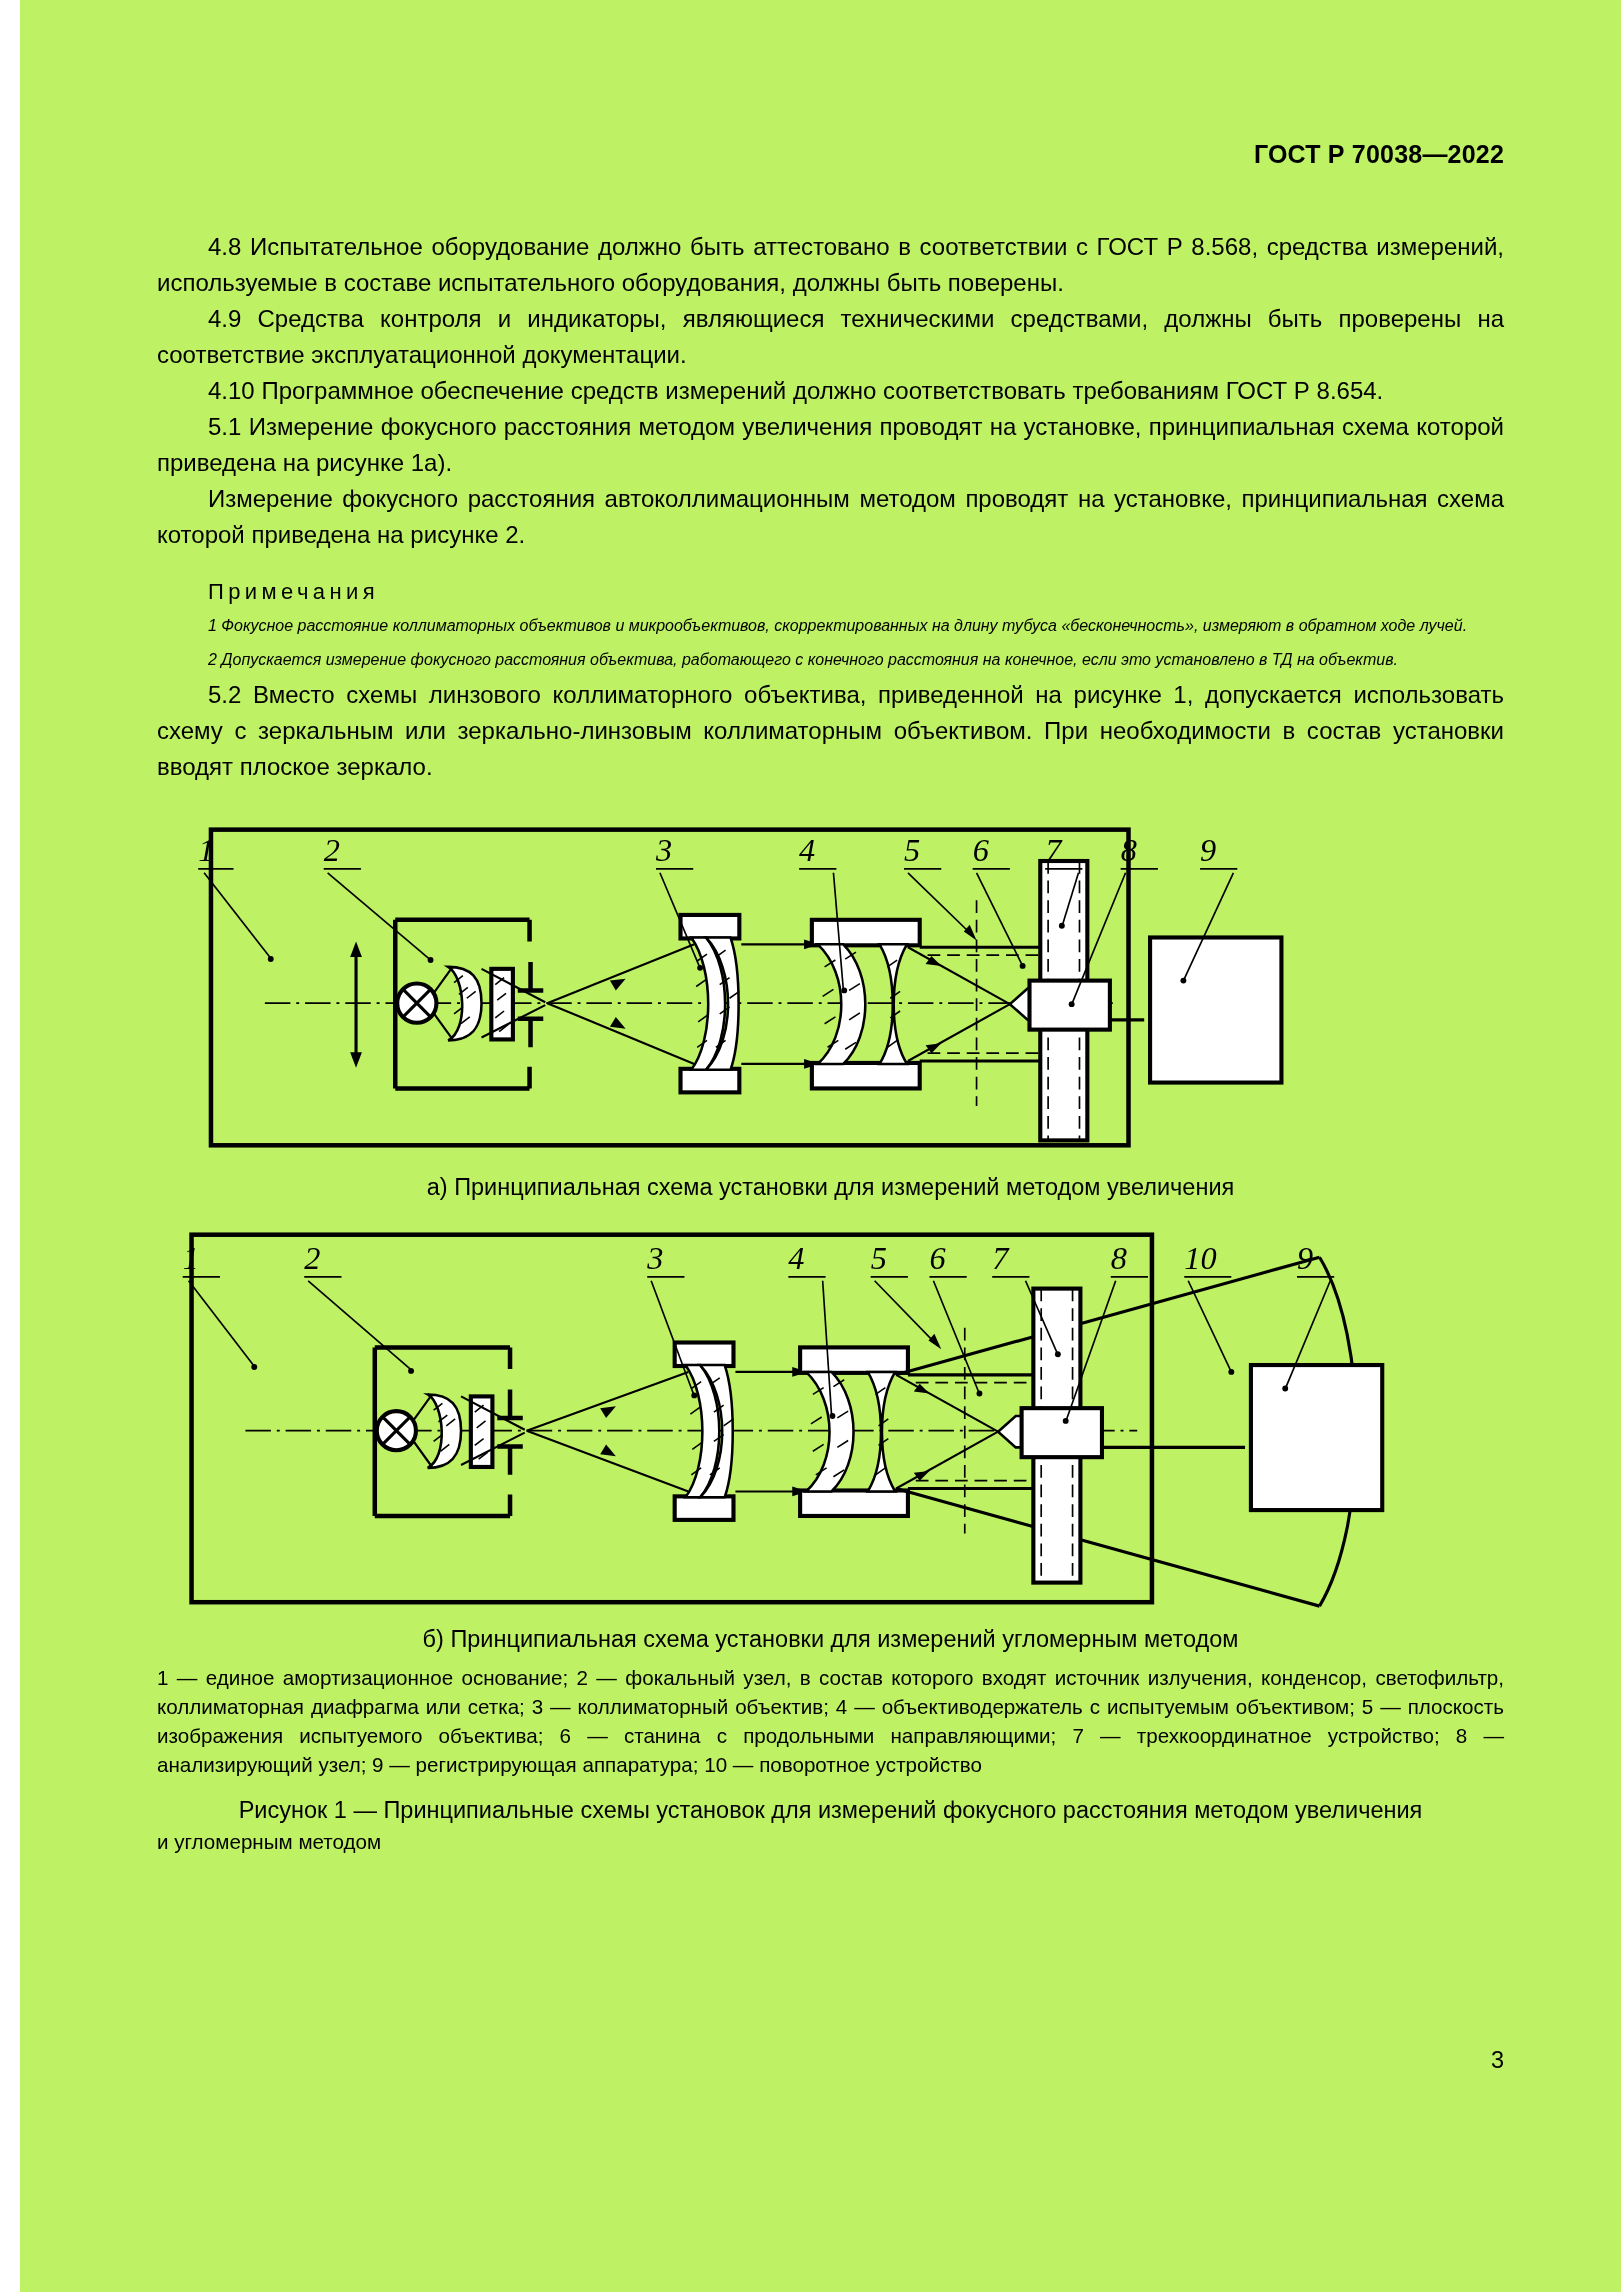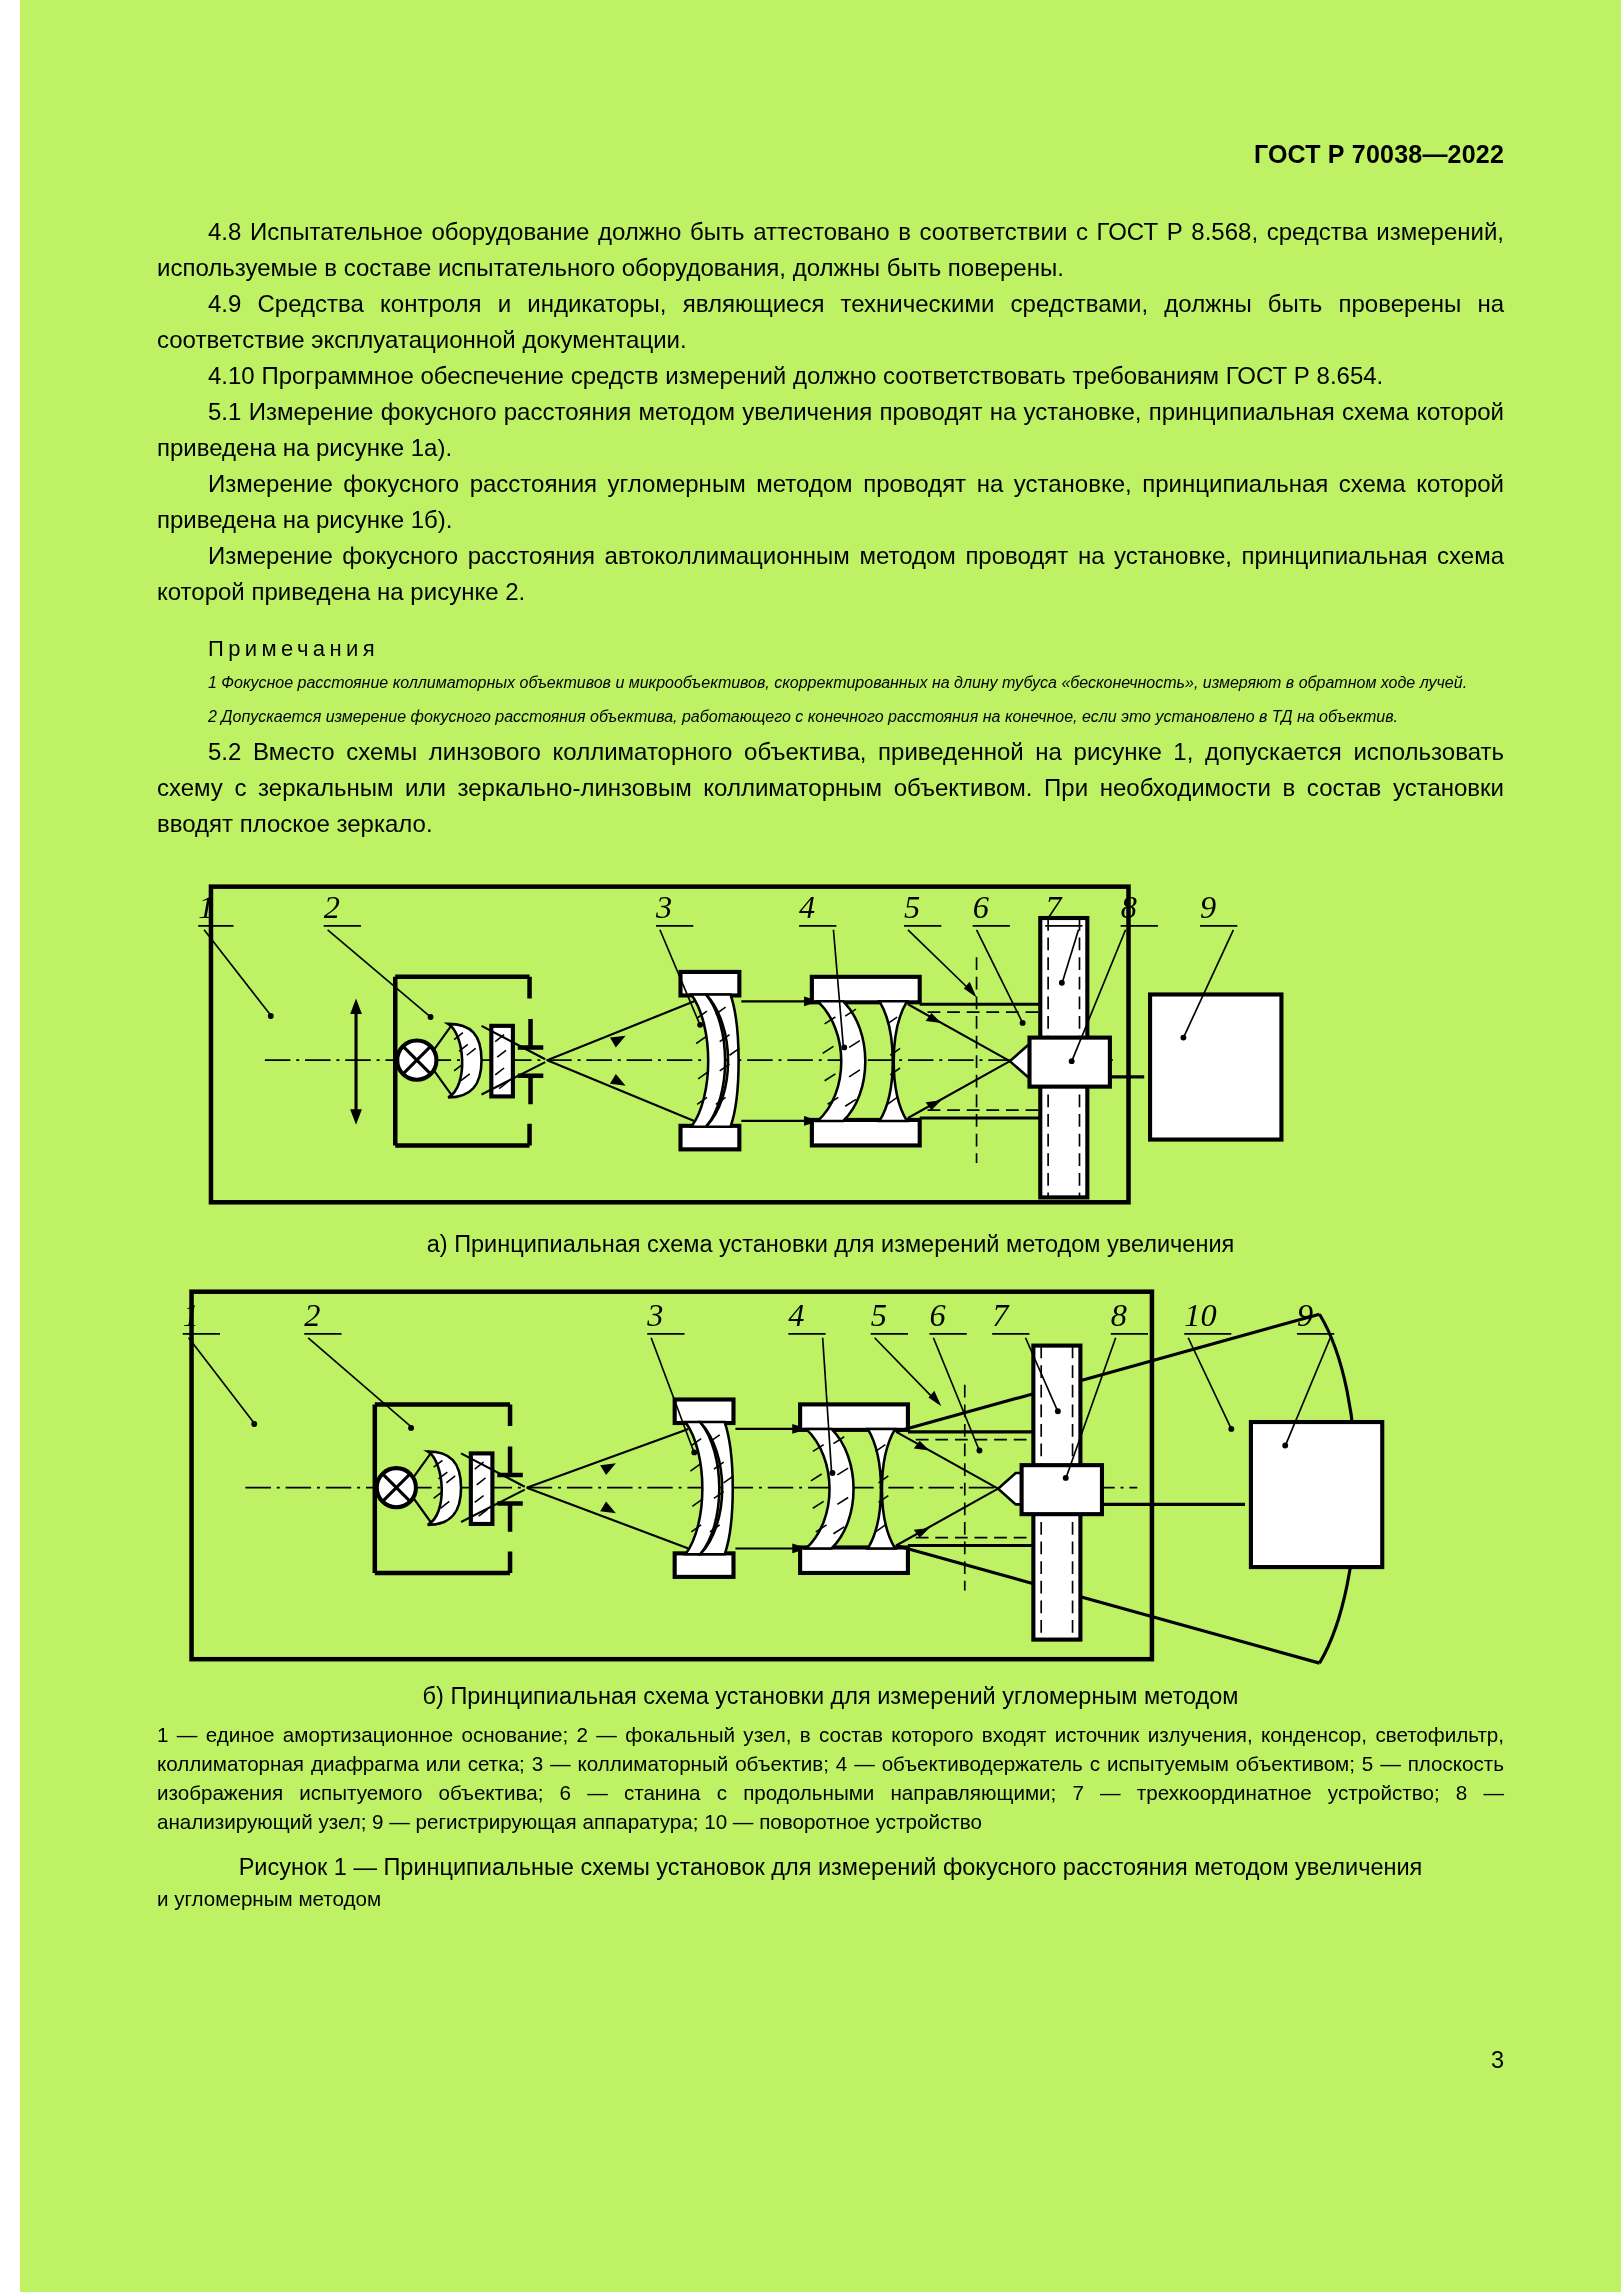--- a/index.html
+++ b/index.html
@@ -24,21 +24,21 @@
     top: 140px;
     right: 137px;
     font-size: 25px;
     font-weight: bold;
     letter-spacing: 0.2px;
     white-space: nowrap;
   }
   .content {
     position: absolute;
     left: 137px;
-    top: 214px;
+    top: 229px;
     width: 1347px;
   }
   p.body {
     margin: 0;
     font-size: 24px;
     line-height: 36px;
     text-align: justify;
     text-indent: 51px;
     text-justify: inter-word;
   }
@@ -117,21 +117,20 @@
   <div class="header">ГОСТ Р 70038—2022</div>
 
   <div class="content">
 
     <p class="body">4.8 Испытательное оборудование должно быть аттестовано в соответствии с ГОСТ Р 8.568, средства измерений, используемые в составе испытательного оборудования, должны быть поверены.</p>
     <p class="body">4.9 Средства контроля и индикаторы, являющиеся техническими средствами, должны быть проверены на соответствие эксплуатационной документации.</p>
     <p class="body">4.10 Программное обеспечение средств измерений должно соответствовать требованиям ГОСТ Р 8.654.</p>
 
 
     <p class="body">5.1 Измерение фокусного расстояния методом увеличения проводят на установке, принципиальная схема которой приведена на рисунке 1а).</p>
-    <p class="body">Измерение фокусного расстояния угломерным методом проводят на установке, принципиальная схема которой приведена на рисунке 1б).</p>
     <p class="body">Измерение фокусного расстояния автоколлимационным методом проводят на установке, принципиальная схема которой приведена на рисунке 2.</p>
 
     <p class="note-head">Примечания</p>
     <p class="note">1 Фокусное расстояние коллиматорных объективов и микрообъективов, скорректированных на длину тубуса «бесконечность», измеряют в обратном ходе лучей.</p>
     <p class="note">2 Допускается измерение фокусного расстояния объектива, работающего с конечного расстояния на конечное, если это установлено в ТД на объектив.</p>
 
     <p class="body gap-before">5.2 Вместо схемы линзового коллиматорного объектива, приведенной на рисунке 1, допускается использовать схему с зеркальным или зеркально-линзовым коллиматорным объективом. При необходимости в состав установки вводят плоское зеркало.</p>
 
     <div class="fig-wrap" style="margin-top:27.4px;">
       <svg viewBox="0 0 1374 355" width="1347" height="348">

